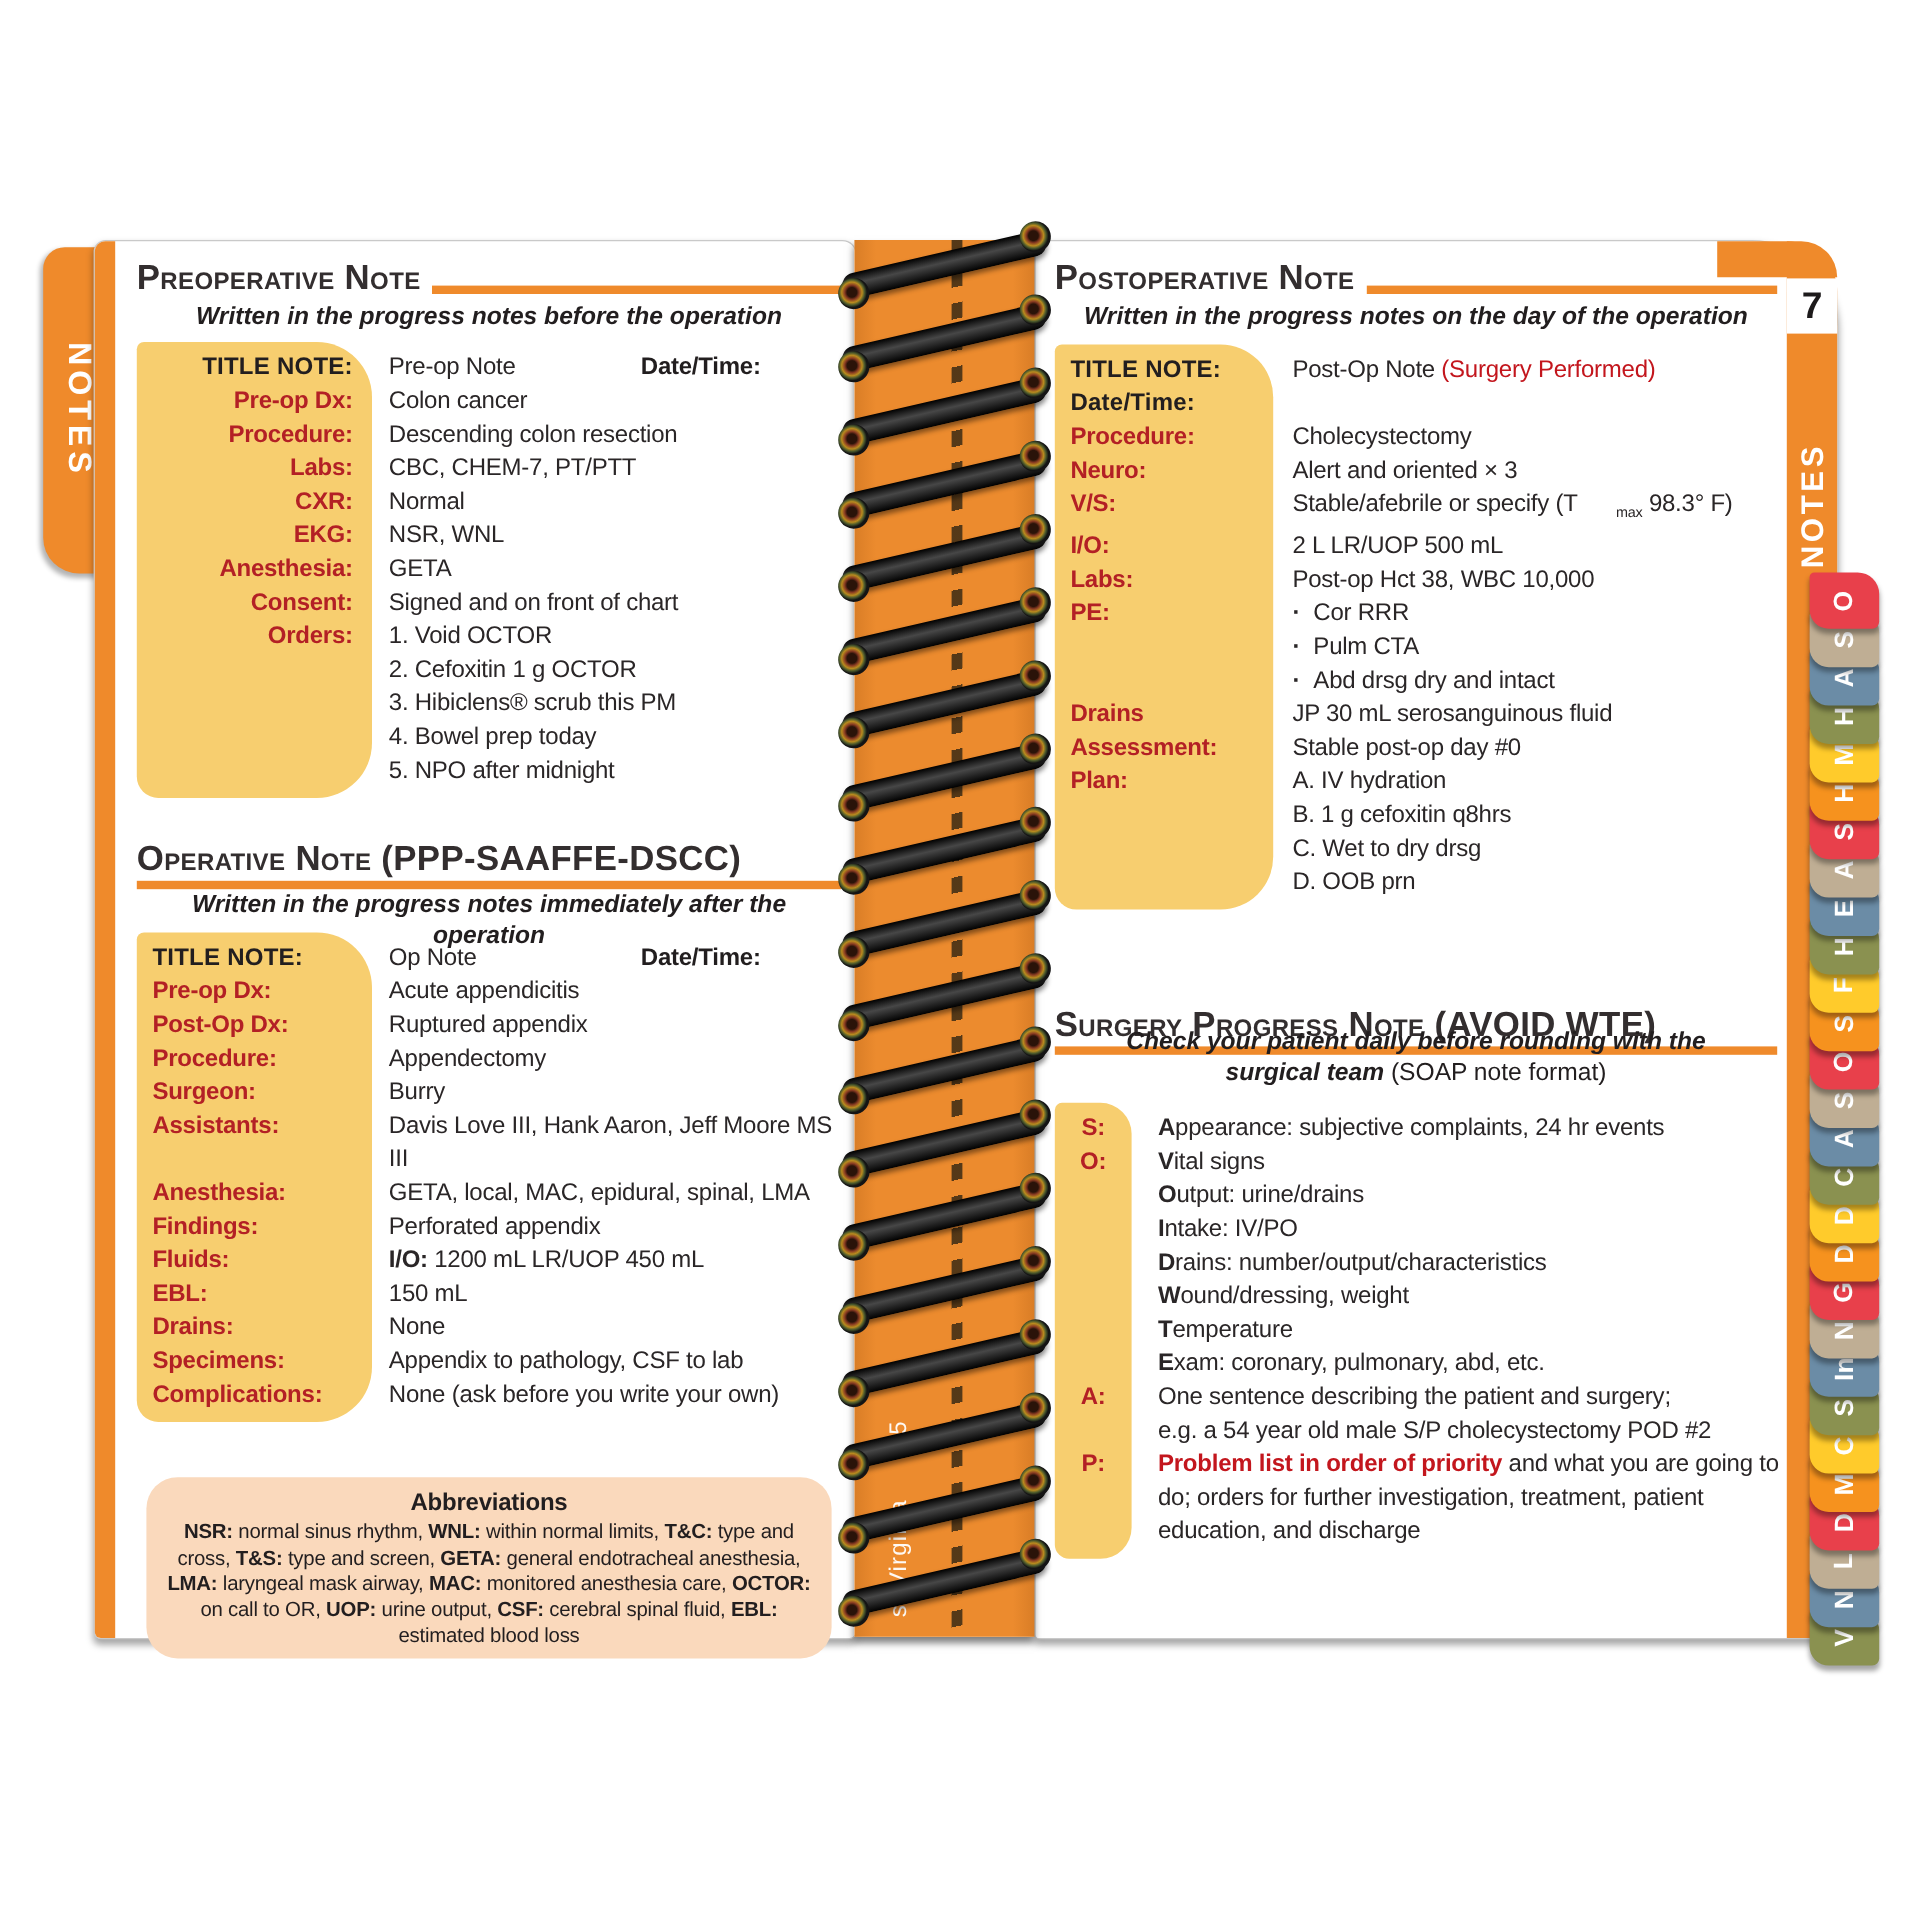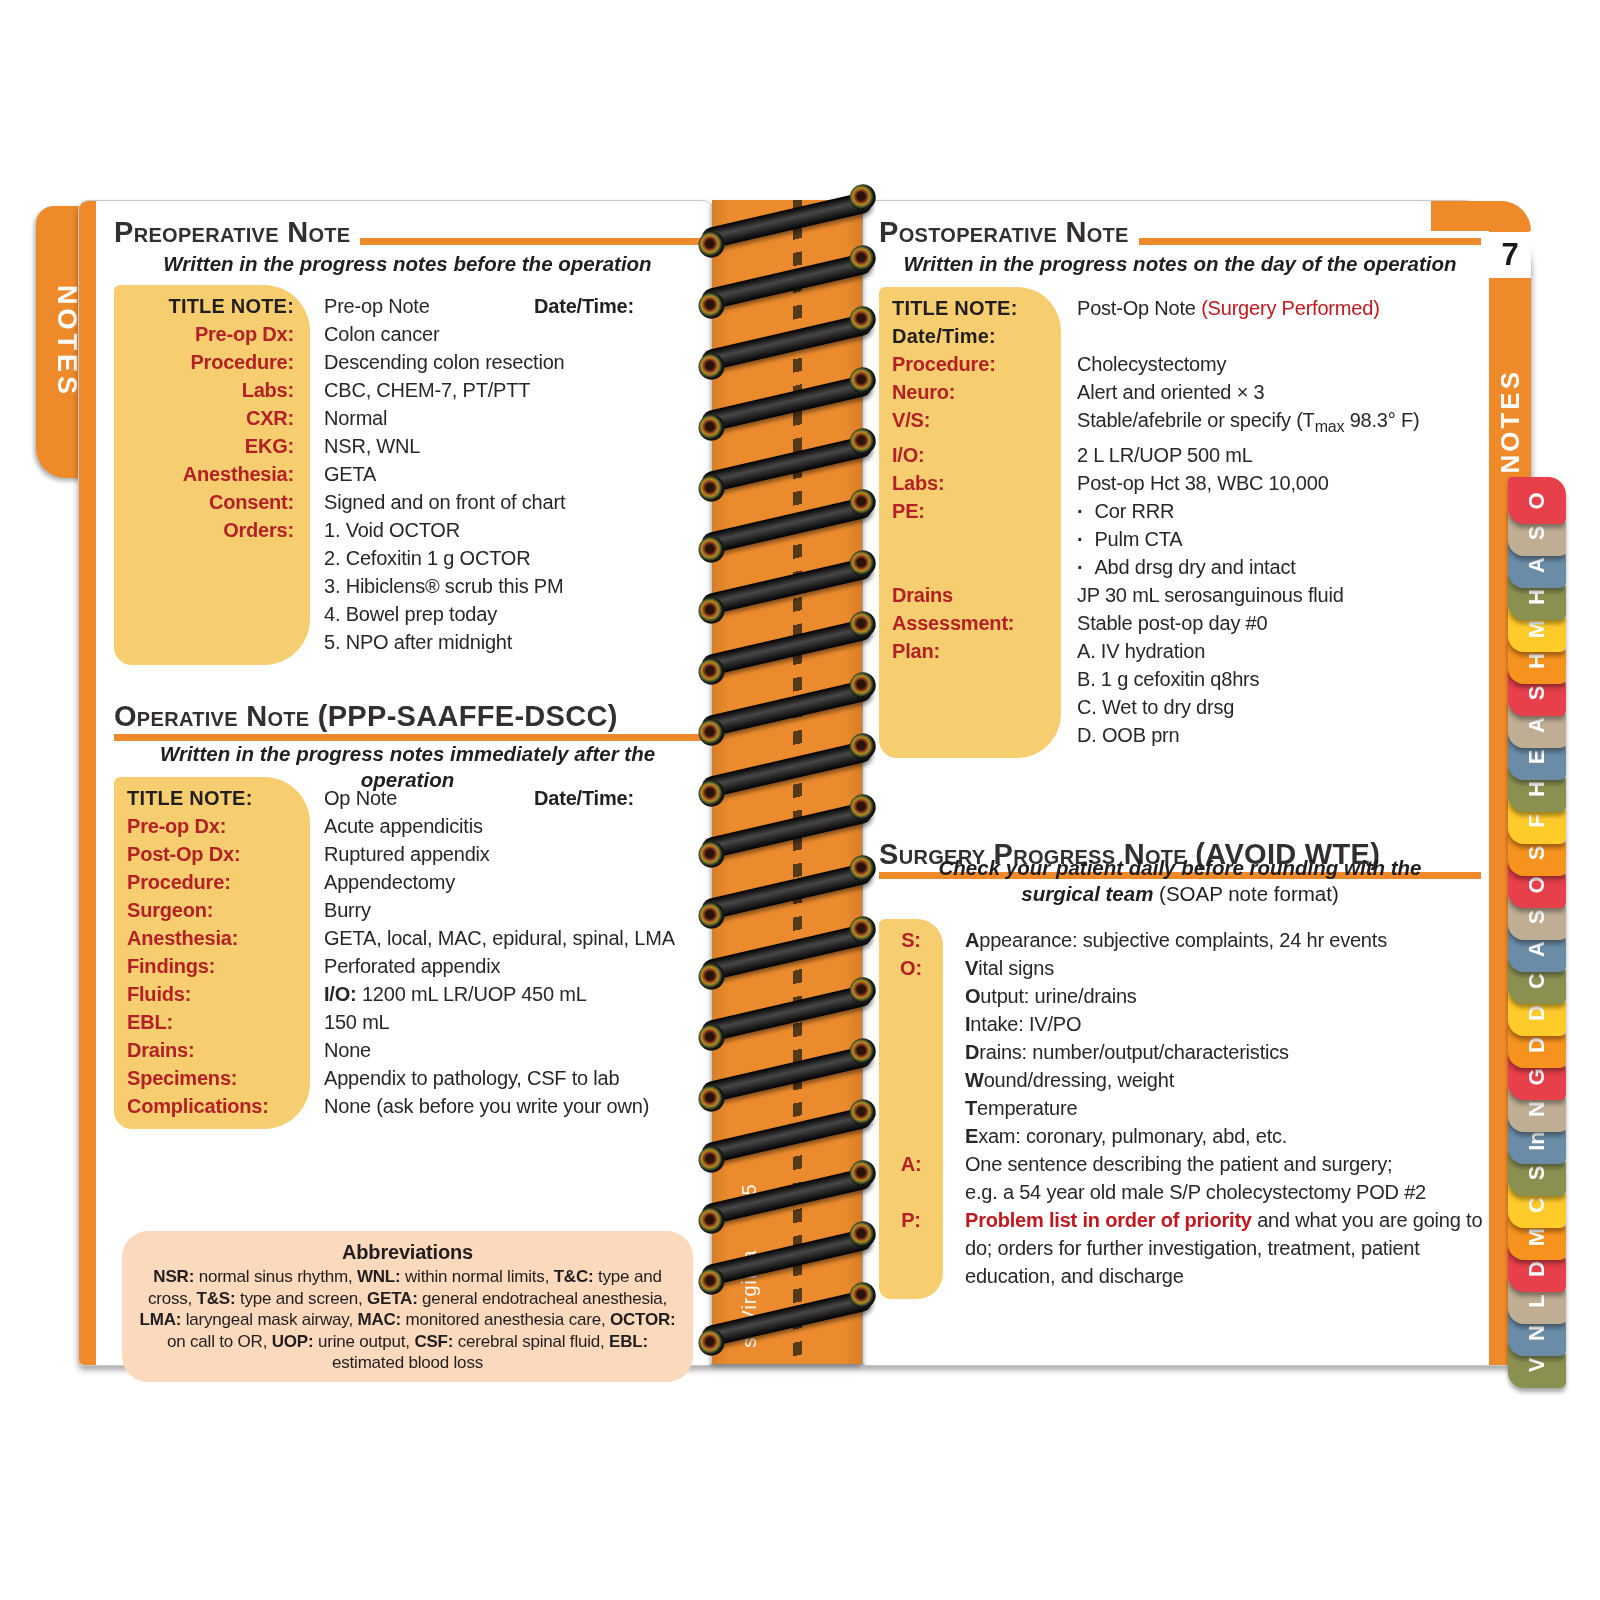--- a/index.html
+++ b/index.html
@@ -55,21 +55,21 @@
         color:var(--label-red,#B32025);}
   .rp .lab{width:182px;}
   .soap .lab{width:64px;text-align:center;padding:0;}
   .lab.ra{text-align:right;padding-right:16px;}
   .lab.la{text-align:left;padding-left:13px;}
   .lab.black{color:#221e1f;letter-spacing:.2px;}
   .datetime{position:absolute;left:420px;top:0;font-weight:700;color:#221e1f;}
   .red{color:var(--bright-red,#C3161D);}
   .redb{color:var(--bright-red,#C3161D);font-weight:700;}
   .bull{font-weight:700;margin-right:11px;}
-  sub{font-size:16px;}
+  sub{font-size:12px;margin-left:32px;}
   b{font-weight:700;}
   
   .abbrev{position:absolute;left:26px;right:20px;background:var(--peach,#FAD9BC);border-radius:26px;
         text-align:center;padding:8px 17px;font-size:17px;line-height:21.5px;letter-spacing:-.2px;color:#221e1f;}
   .ab-title{font-weight:700;font-size:20px;line-height:27px;}
   
   .gutter{position:absolute;left:712px;top:200px;width:150px;height:1164px;z-index:3;
         background:linear-gradient(90deg,#d97d26 0,#ec8b2e 12%,#ec8b2e 88%,#d97d26 100%);
         box-shadow:0 5px 6px rgba(0,0,0,.5);}
   .gutter-dashes{position:absolute;left:calc(50% + 6px);top:0;bottom:0;width:9px;
@@ -140,20 +140,21 @@
         <div class="label-bg w196"></div>
         <div class="rowline">
           <span class="lab la black">TITLE NOTE:</span>
           <span>Op Note</span>
           <span class="datetime">Date/Time:</span>
         </div>
         <div class="rowline"><span class="lab la">Pre-op Dx:</span><span>Acute appendicitis</span></div>
         <div class="rowline"><span class="lab la">Post-Op Dx:</span><span>Ruptured appendix</span></div>
         <div class="rowline"><span class="lab la">Procedure:</span><span>Appendectomy</span></div>
         <div class="rowline"><span class="lab la">Surgeon:</span><span>Burry</span></div>
+        <div class="rowline"><span class="lab la">Assistants:</span><span>Davis Love III, Hank Aaron, Jeff Moore MS III</span></div>
         <div class="rowline"><span class="lab la">Anesthesia:</span><span>GETA, local, MAC, epidural, spinal, LMA</span></div>
         <div class="rowline"><span class="lab la">Findings:</span><span>Perforated appendix</span></div>
         <div class="rowline"><span class="lab la">Fluids:</span><b>I/O:</b><span> 1200 mL LR/UOP 450 mL</span></div>
         <div class="rowline"><span class="lab la">EBL:</span><span>150 mL</span></div>
         <div class="rowline"><span class="lab la">Drains:</span><span>None</span></div>
         <div class="rowline"><span class="lab la">Specimens:</span><span>Appendix to pathology, CSF to lab</span></div>
         <div class="rowline"><span class="lab la">Complications:</span><span>None (ask before you write your own)</span></div>
       </div>
 
       <div class="abbrev" style="top:1030px;text-align:center;">

